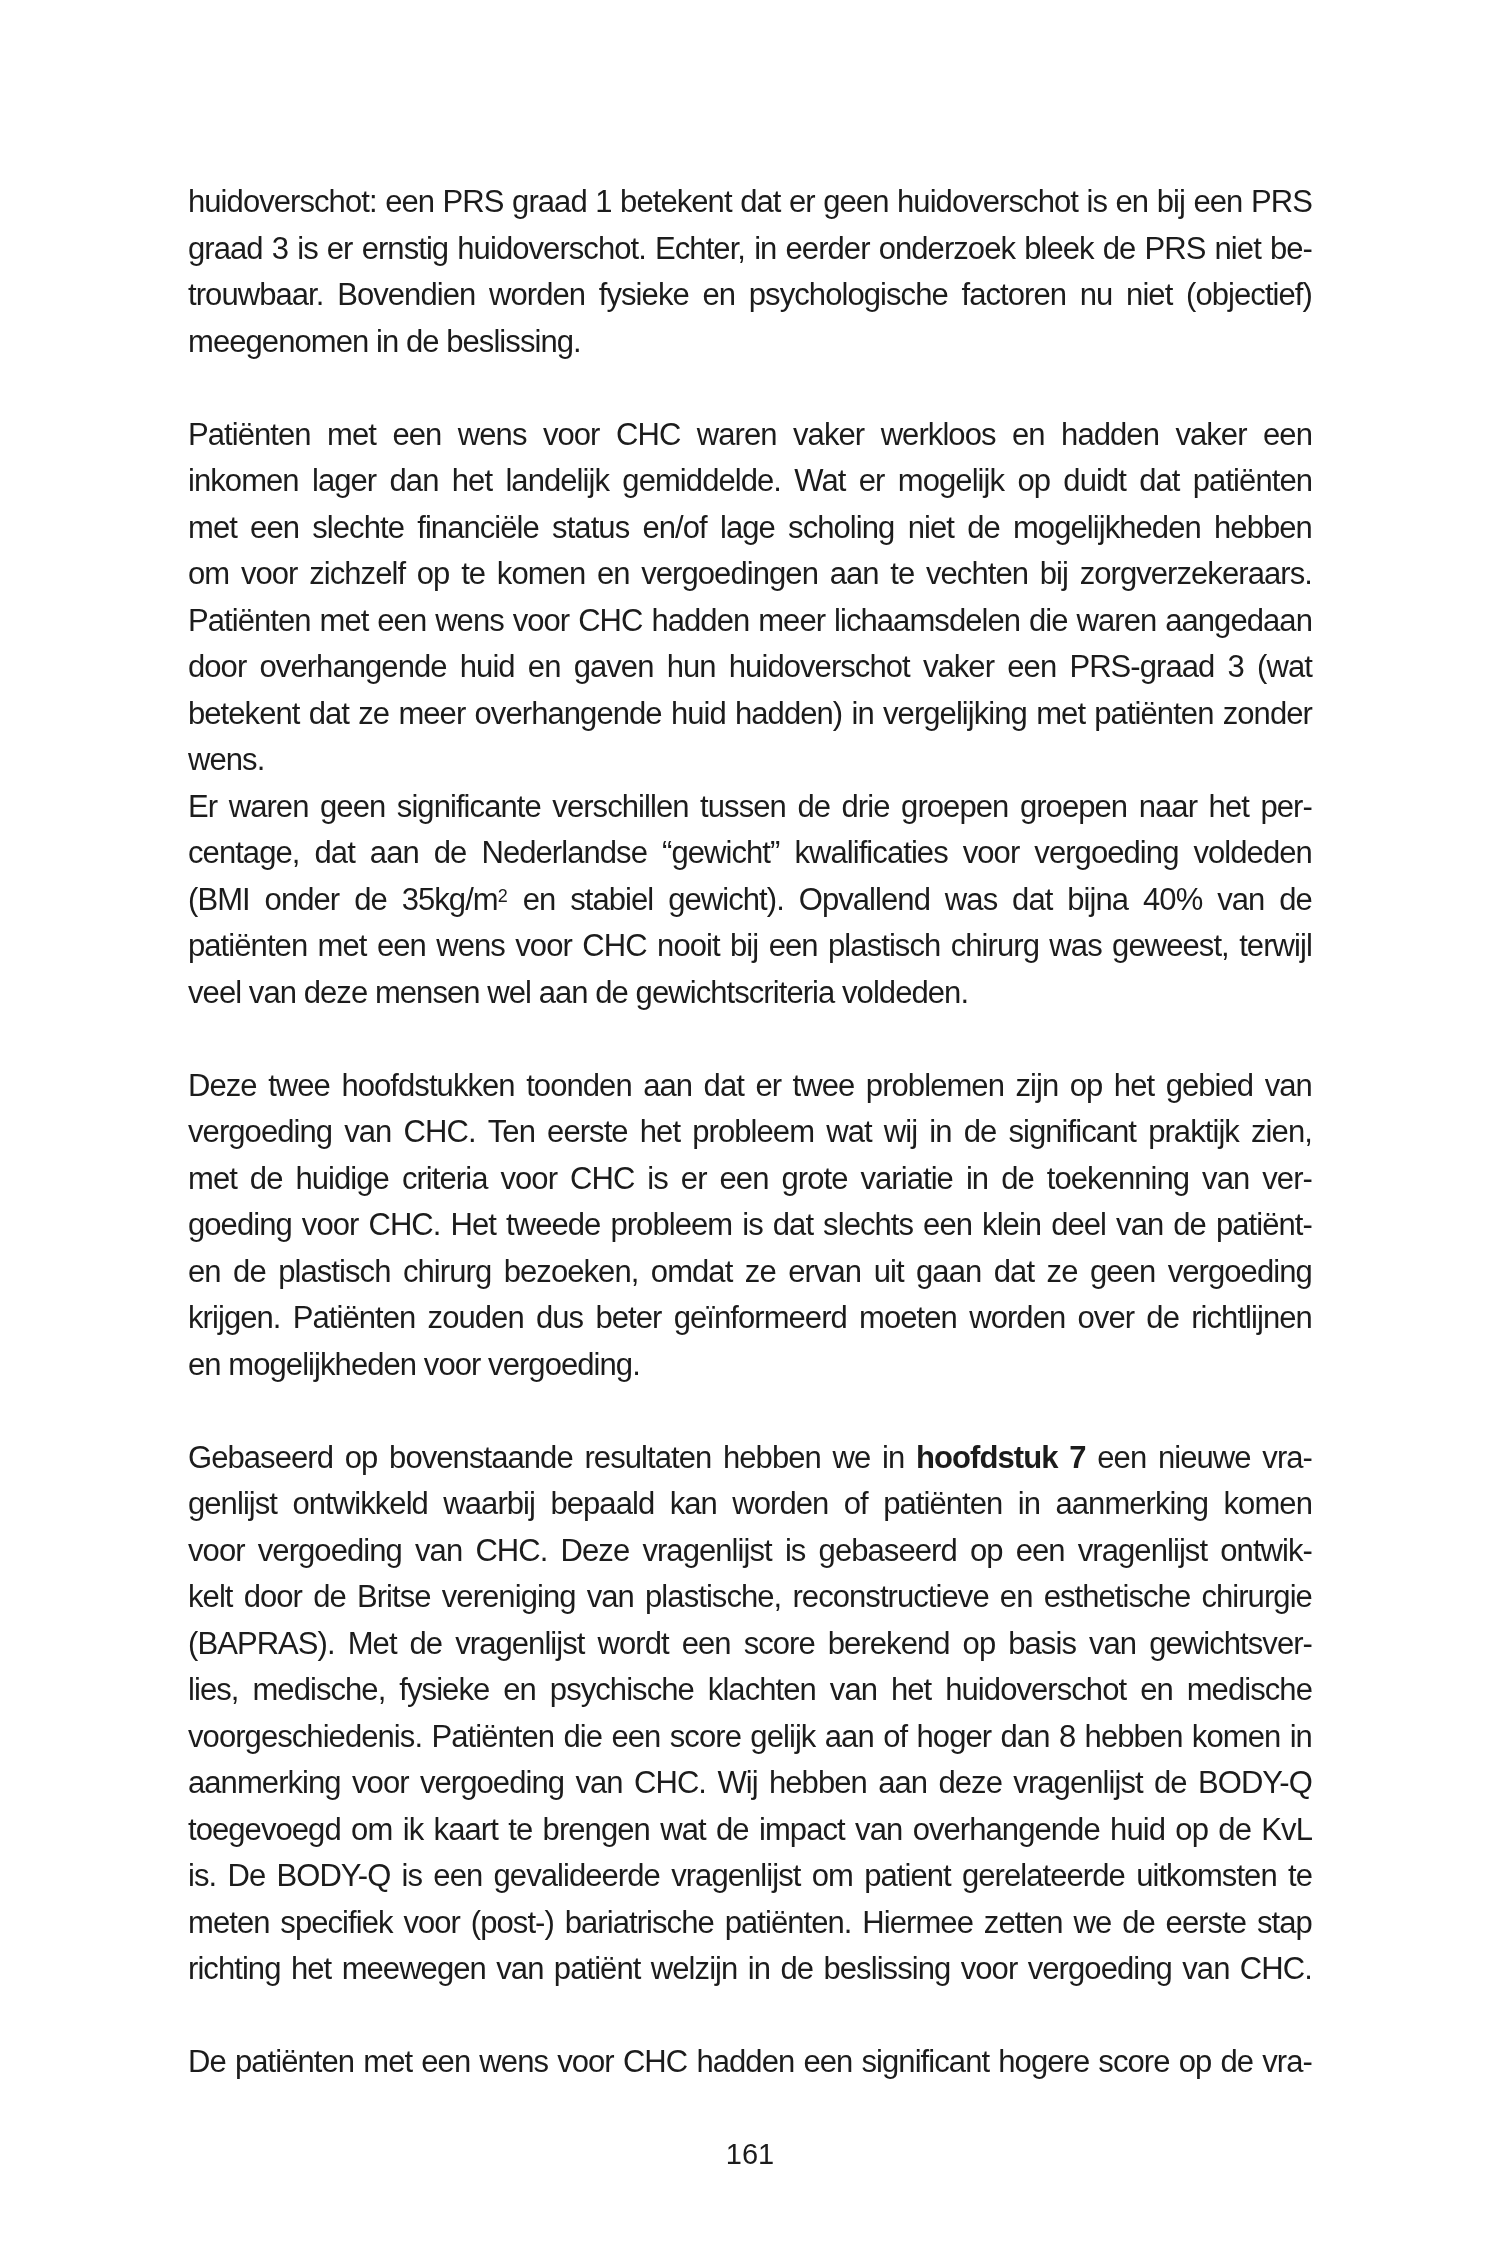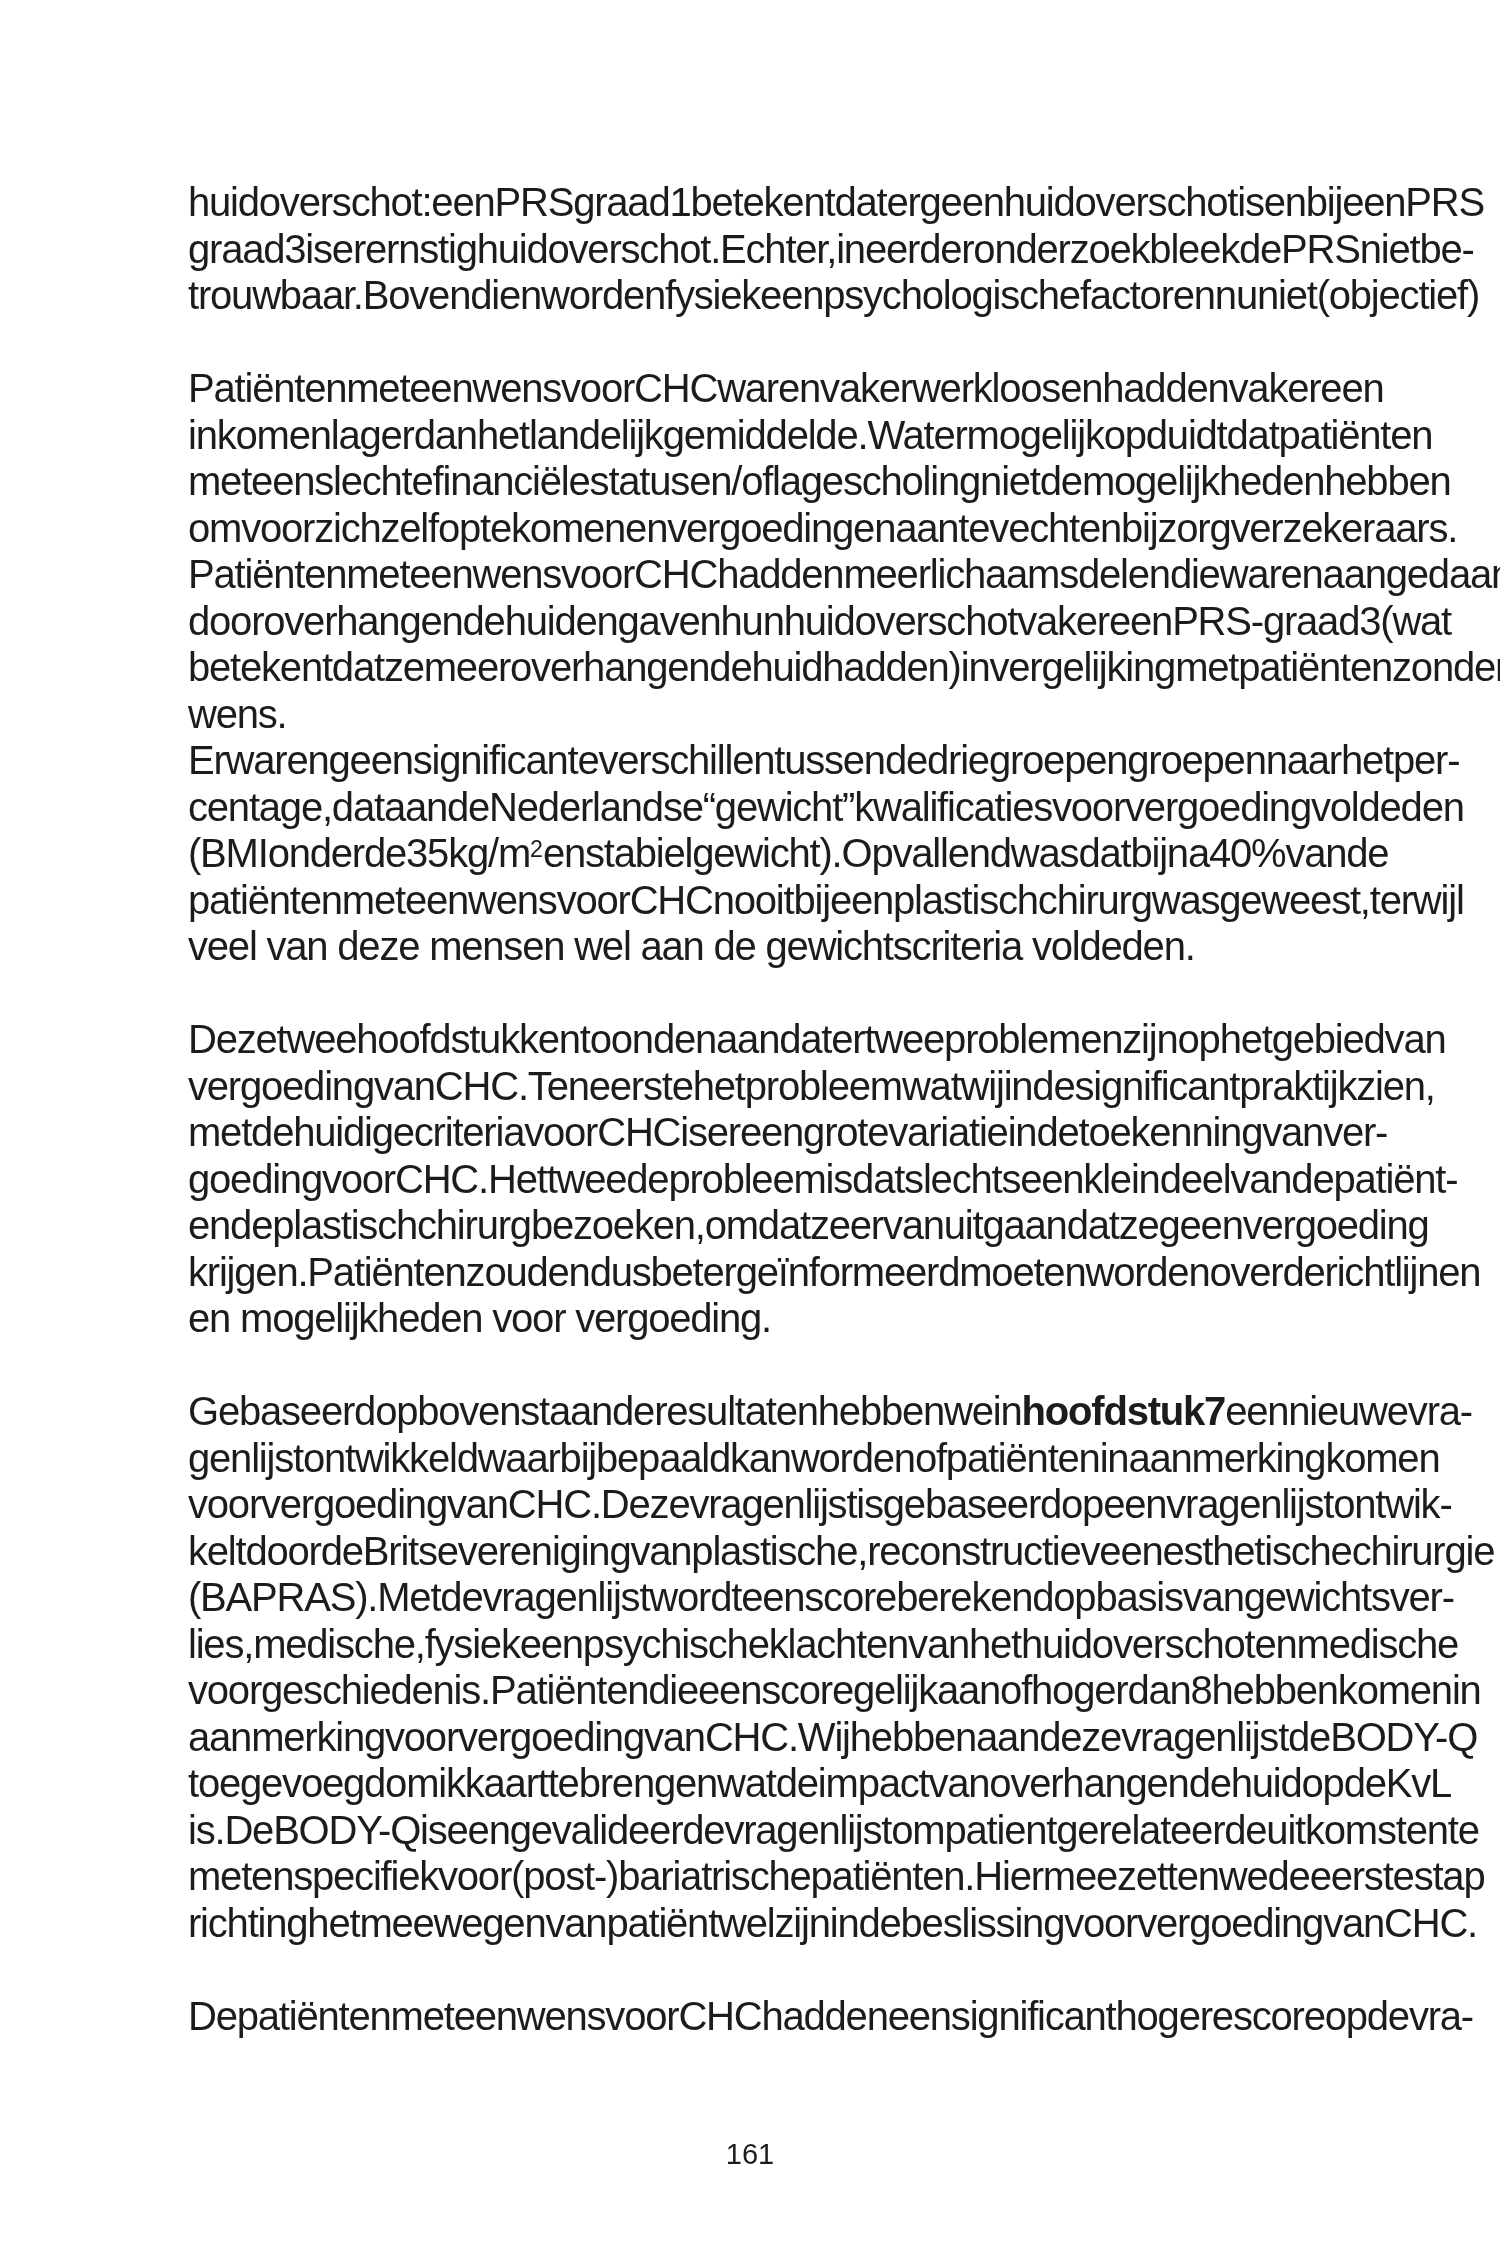--- a/index.html
+++ b/index.html
@@ -13,21 +13,21 @@
     position: relative;
     overflow: hidden;
     font-family: "Liberation Sans", "DejaVu Sans", sans-serif;
     color: #1c1c1c;
   }
   .text-block {
     position: absolute;
     left: 188px;
     top: 179px;
     width: 1124px;
-    font-size: 40px;
+    font-size: 31px;
     letter-spacing: -0.03em;
   }
   .paragraph { }
   .paragraph.gap { margin-top: 46.5px; }
   .line {
     height: 46.5px;
     line-height: 46.5px;
     white-space: nowrap;
   }
   .line.just {
@@ -98,20 +98,21 @@
         <span class="w">Bovendien</span>
         <span class="w">worden</span>
         <span class="w">fysieke</span>
         <span class="w">en</span>
         <span class="w">psychologische</span>
         <span class="w">factoren</span>
         <span class="w">nu</span>
         <span class="w">niet</span>
         <span class="w">(objectief)</span>
       </div>
+      <div class="line">meegenomen in de beslissing.</div>
     </div>
     <div class="paragraph gap">
       <div class="line just">
         <span class="w">Patiënten</span>
         <span class="w">met</span>
         <span class="w">een</span>
         <span class="w">wens</span>
         <span class="w">voor</span>
         <span class="w">CHC</span>
         <span class="w">waren</span>

